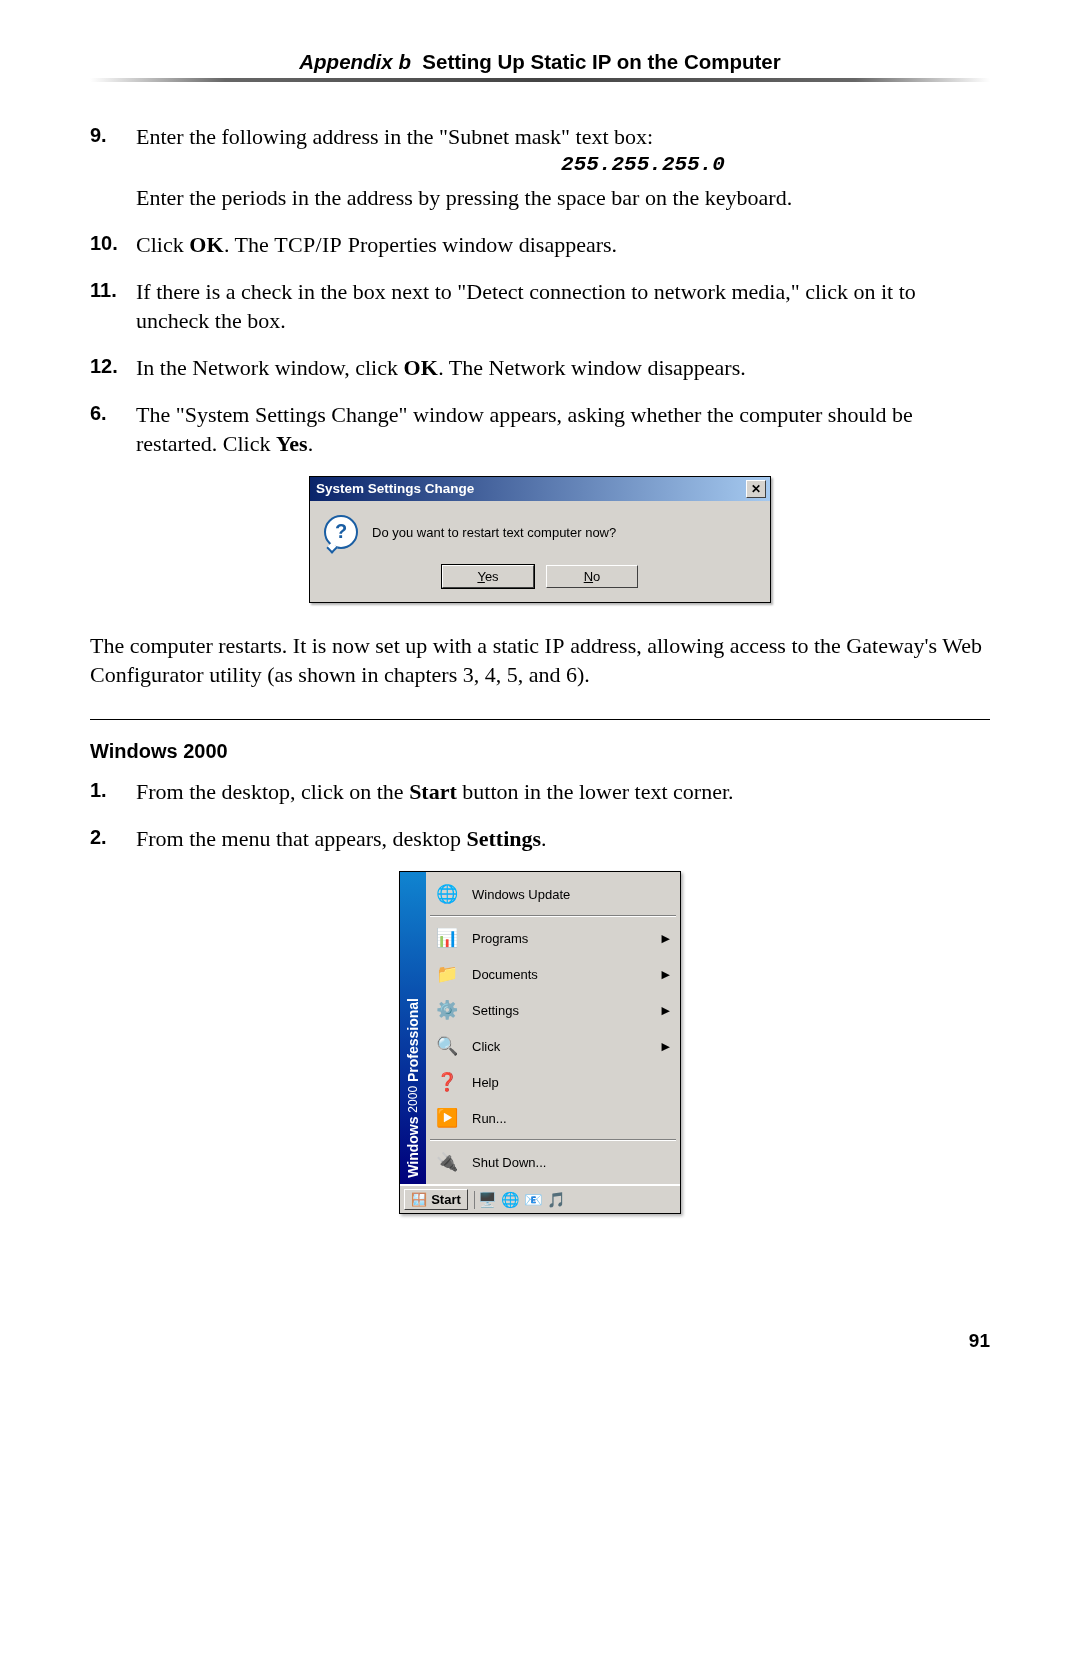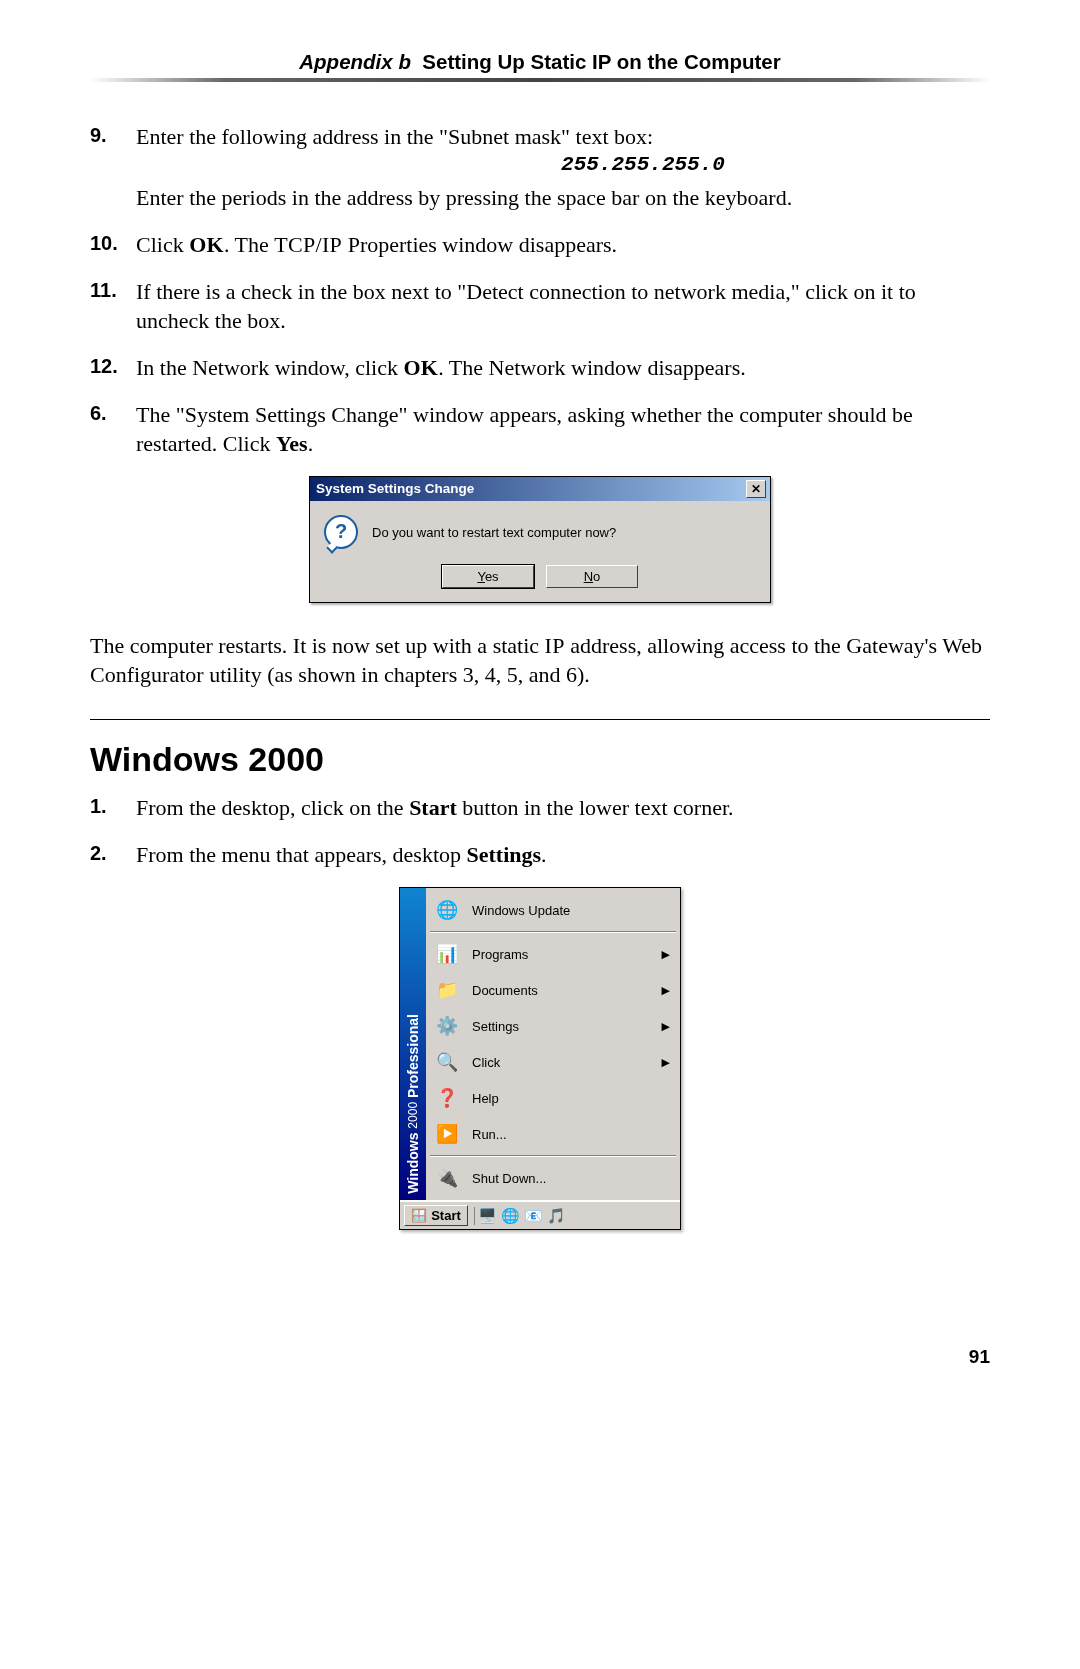--- a/index.html
+++ b/index.html
@@ -170,21 +170,21 @@
   }
 
   .section-rule {
     border: 0;
     border-top: 1px solid #000;
     margin: 14px 0 20px 0;
   }
   .section-heading {
     font-family: Arial, Helvetica, sans-serif;
     font-weight: bold;
-    font-size: 34px;
+    font-size: 20px;
     margin: 0 0 14px 0;
   }
 
   
   .startmenu-wrap {
     display: flex;
     justify-content: center;
     margin: 16px 0 40px 0;
   }
   .startmenu {

